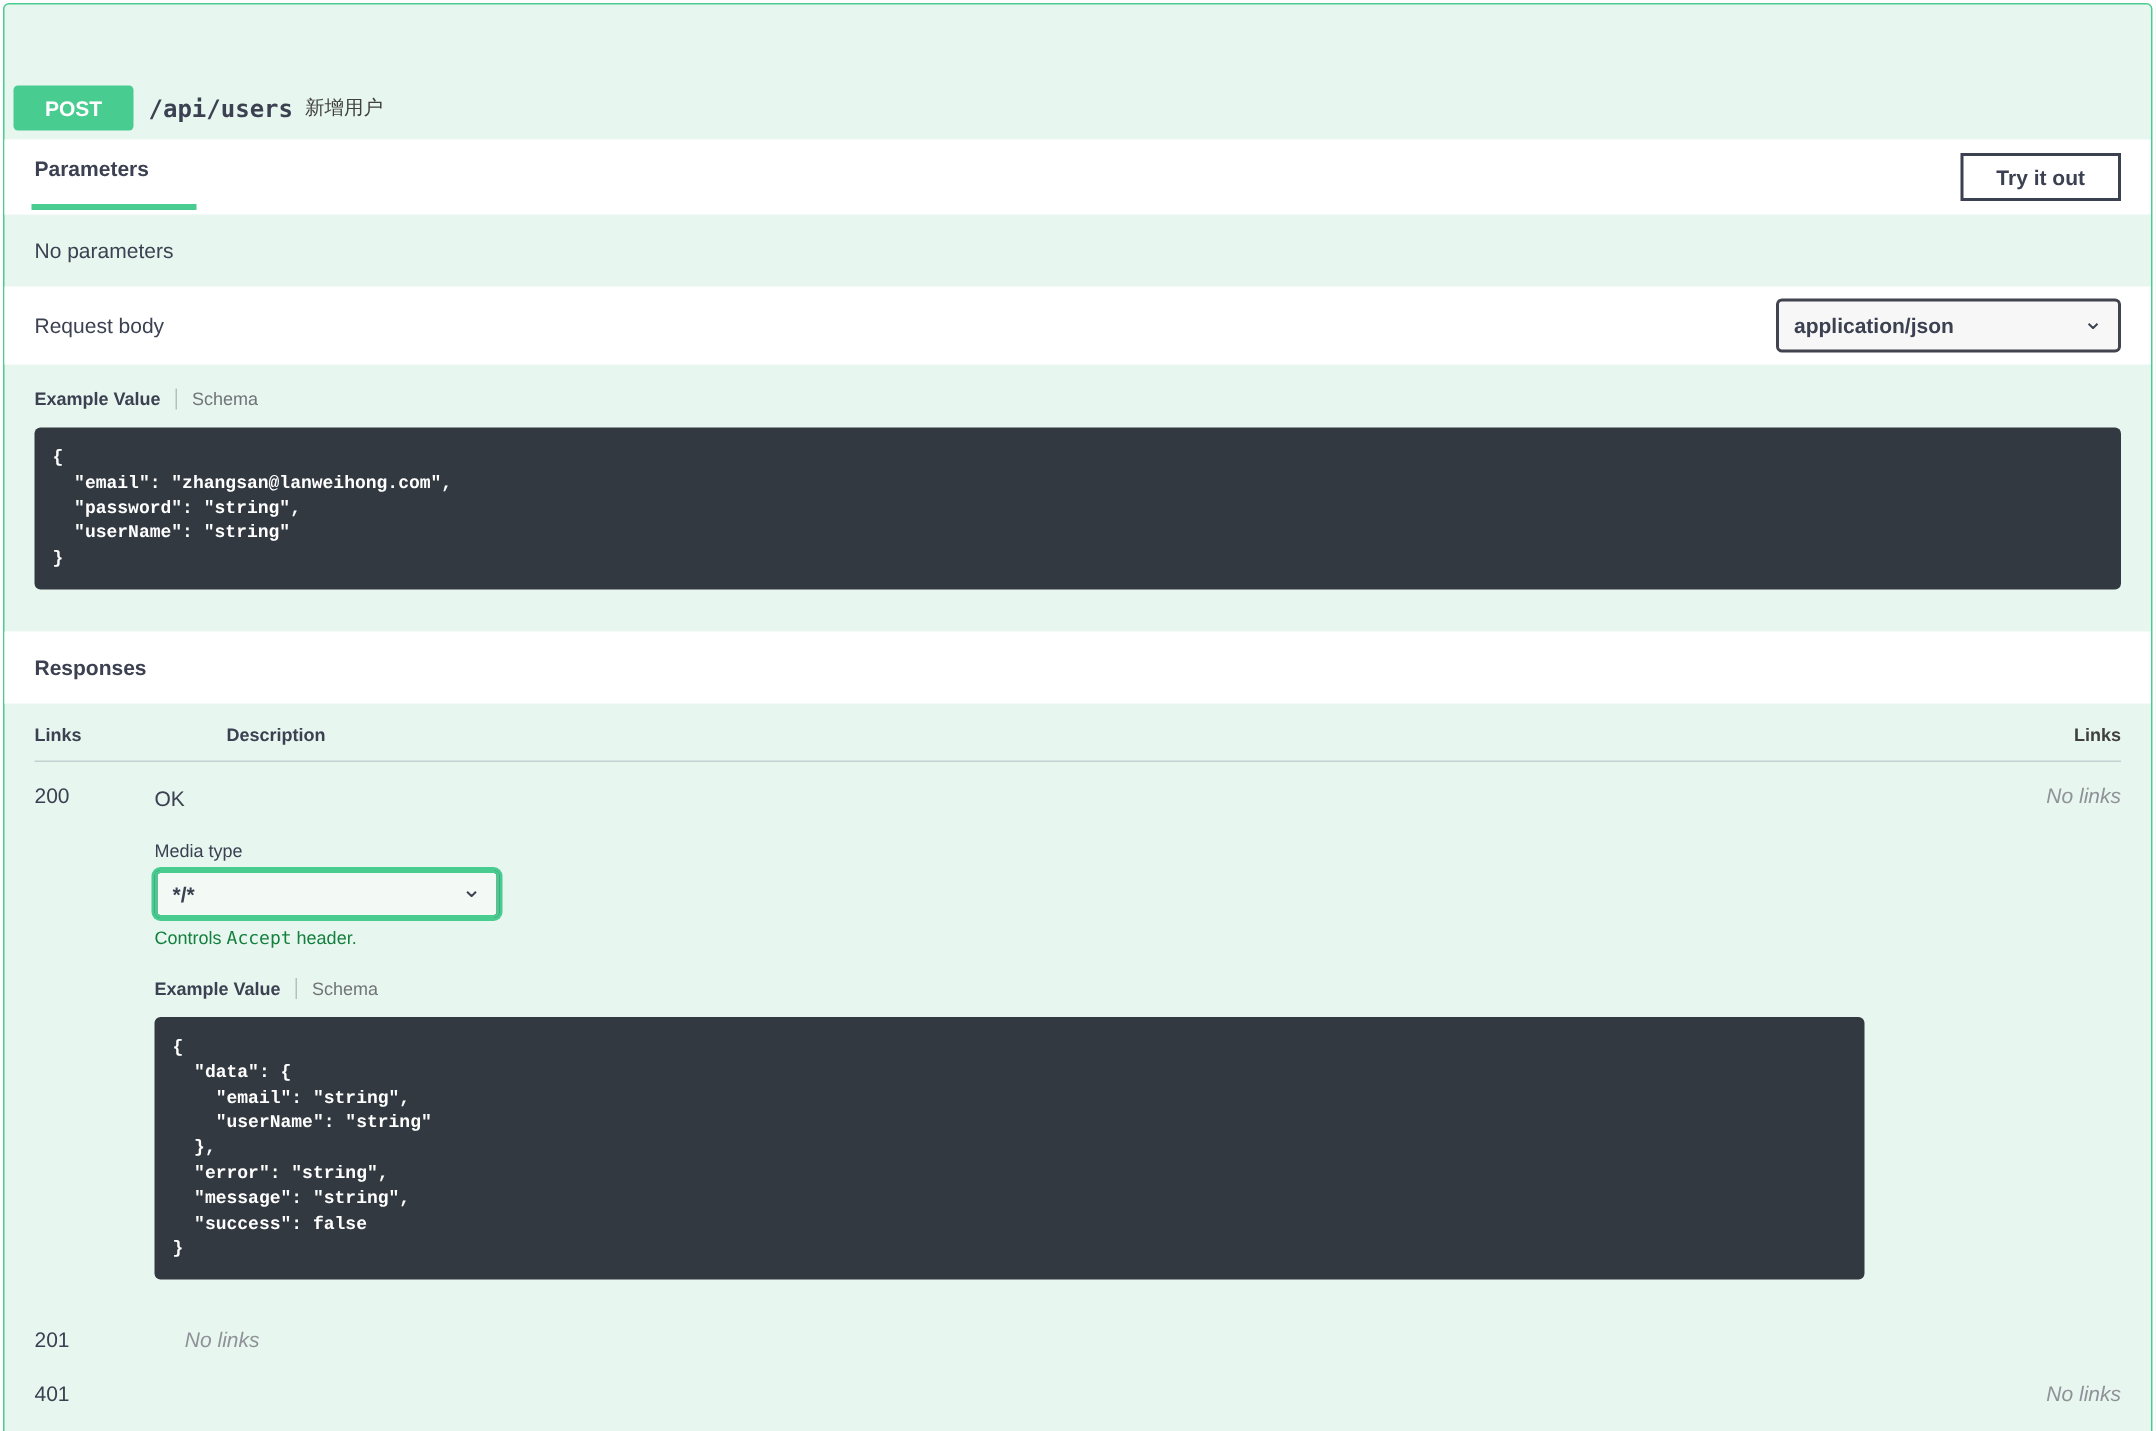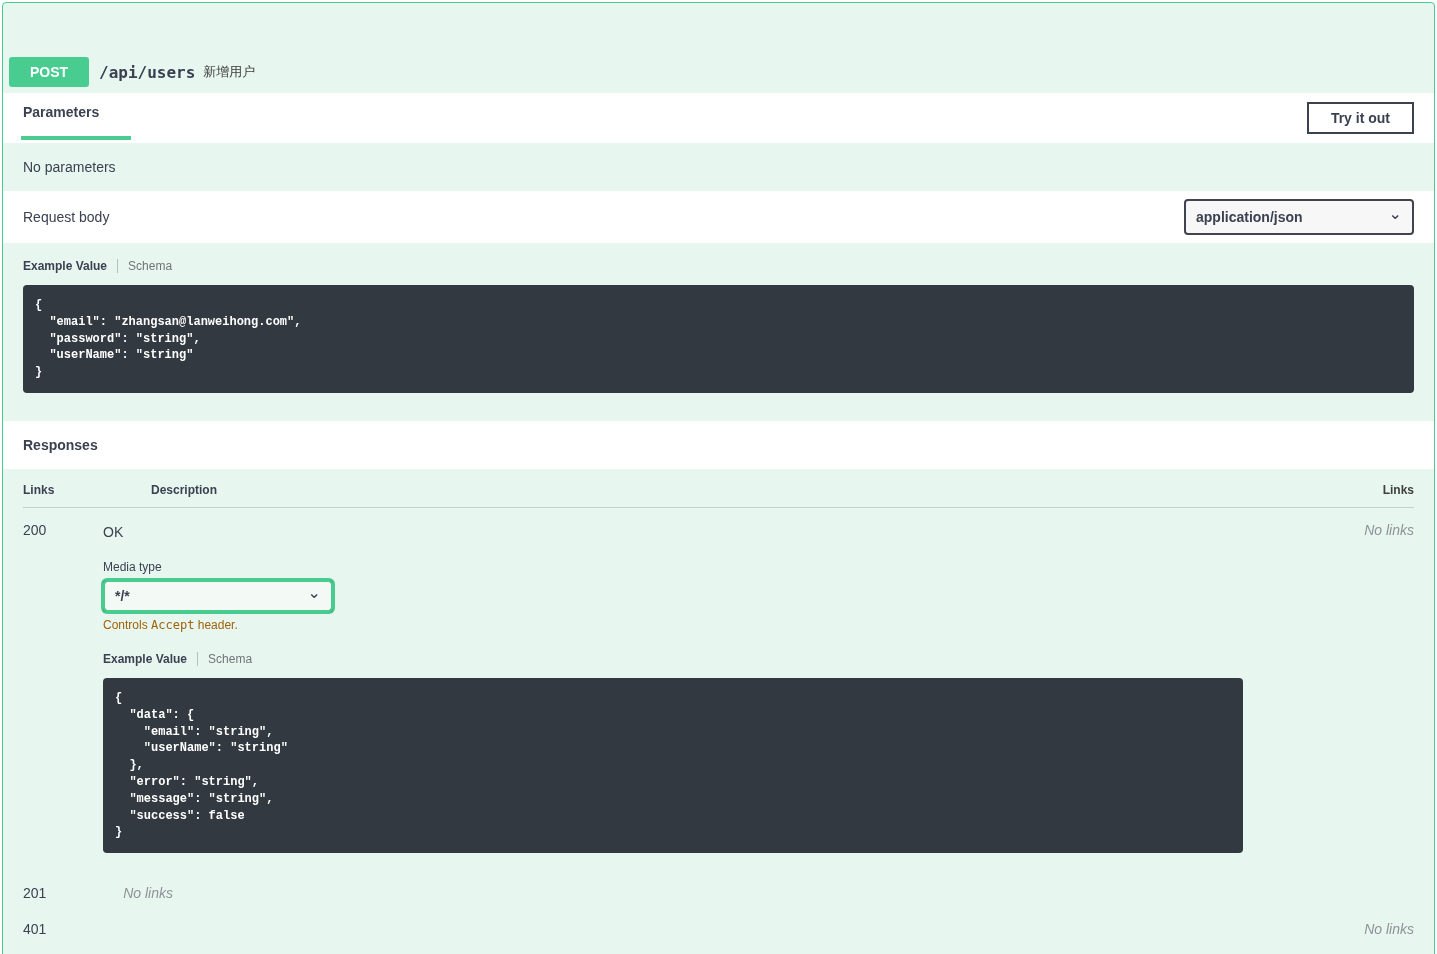--- a/index.html
+++ b/index.html
@@ -225,21 +225,21 @@
     content: "⌄";
     position: absolute;
     right: 12px;
     top: 3px;
     font-size: 16px;
     color: #3b4151;
     pointer-events: none;
   }
   .accept-hint {
     font-size: 12px;
-    color: #a16207;
+    color: #15803d;
     margin-bottom: 20px;
   }
   .accept-hint .monosp { font-family: Consolas, monospace; }
   .codeblock.small { max-width: 1140px; }
 </style>
 </head>
 <body>
 
 <div class="opblock">
 

